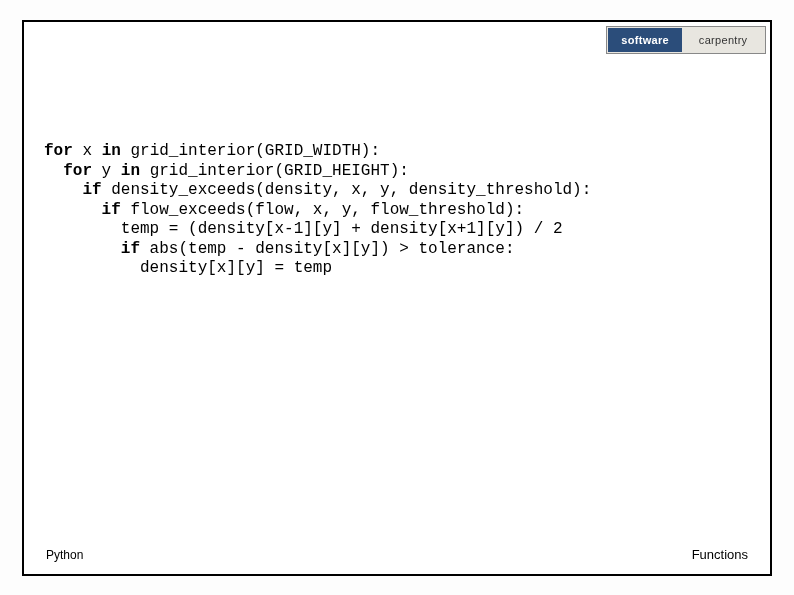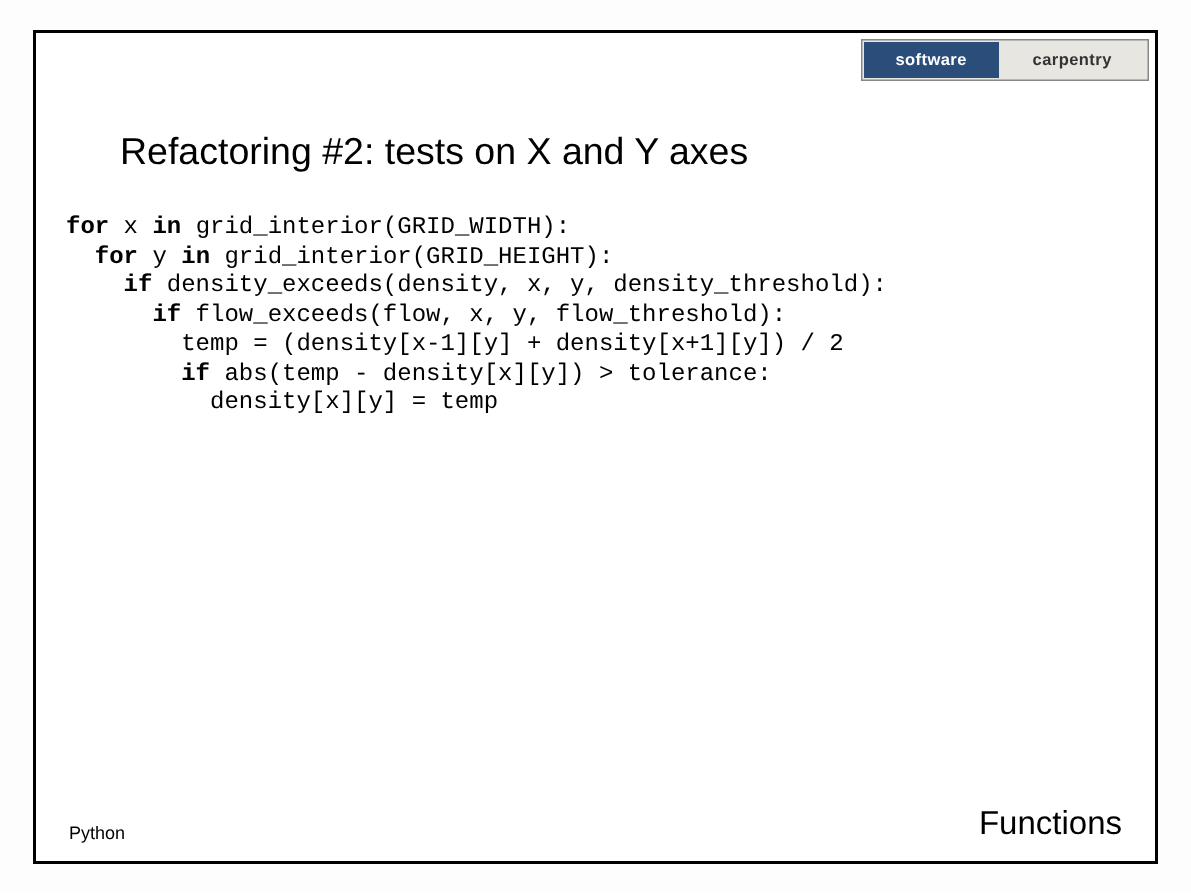--- a/index.html
+++ b/index.html
@@ -17,21 +17,21 @@
     width: 750px;
     height: 556px;
     border: 2px solid #000;
     background: #fff;
     overflow: hidden;
   }
   .logo {
     position: absolute;
     top: 4px;
     right: 4px;
-    width: 192px;
+    width: 160px;
     height: 28px;
     border: 1px solid #888;
     display: flex;
     padding: 1px;
     background: #e8e6e0;
   }
   .logo-left {
     flex: 1;
     background: #2b4d7a;
     color: #fff;
@@ -40,21 +40,21 @@
     display: flex;
     align-items: center;
     justify-content: center;
     letter-spacing: 0.3px;
   }
   .logo-right {
     flex: 1.1;
     background: #e8e6e0;
     color: #333;
     font-size: 11px;
-    font-weight: bold;
+    font-weight: normal;
     display: flex;
     align-items: center;
     justify-content: center;
     letter-spacing: 0.3px;
   }
   .slide-title {
     position: absolute;
     top: 65px;
     left: 56px;
     font-size: 25px;
@@ -78,35 +78,34 @@
     position: absolute;
     bottom: 12px;
     left: 22px;
     font-size: 12px;
     color: #000;
   }
   .footer-right {
     position: absolute;
     bottom: 12px;
     right: 22px;
-    font-size: 22px;
+    font-size: 13px;
     color: #000;
   }
 </style>
 </head>
 <body>
 
 <div class="slide-frame">
 
   <div class="logo">
     <div class="logo-left">software</div>
     <div class="logo-right">carpentry</div>
   </div>
 
-  <div class="slide-title">Refactoring #2: tests on X and Y axes</div>
 
   <div class="code-block"><span class="kw">for</span><span> x </span><span class="kw">in</span><span> grid_interior(GRID_WIDTH):</span>
 <span class="kw">  for</span><span> y </span><span class="kw">in</span><span> grid_interior(GRID_HEIGHT):</span>
 <span class="kw">    if</span><span> density_exceeds(density, x, y, density_threshold):</span>
 <span class="kw">      if</span><span> flow_exceeds(flow, x, y, flow_threshold):</span>
 <span>        temp = (density[x-1][y] + density[x+1][y]) / 2</span>
 <span class="kw">        if</span><span> abs(temp - density[x][y]) &gt; tolerance:</span>
 <span>          density[x][y] = temp</span></div>
 
   <div class="footer-left">Python</div>

